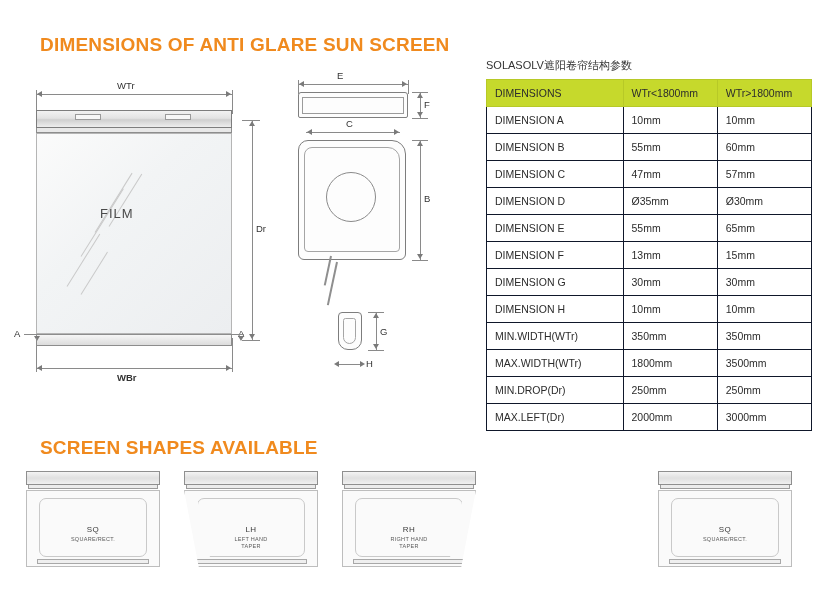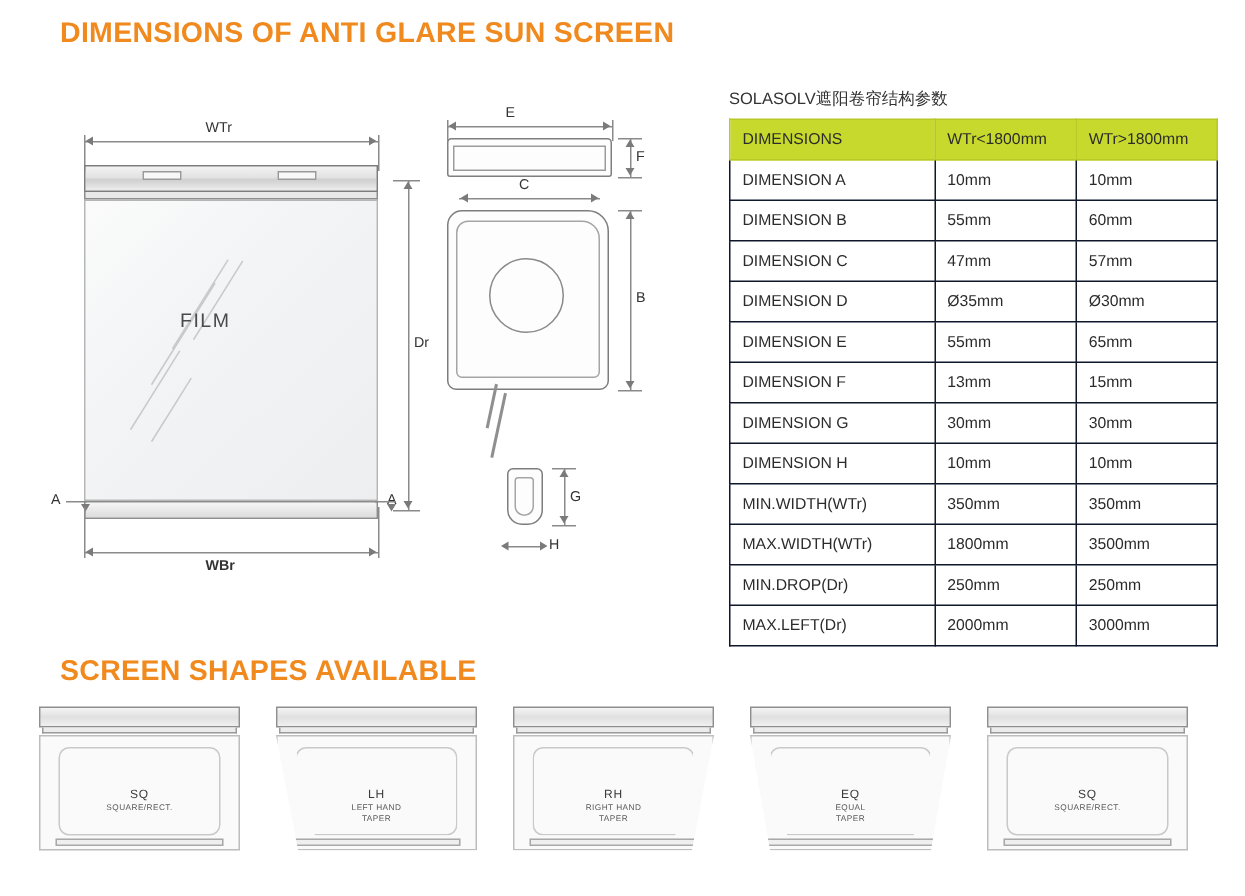--- a/index.html
+++ b/index.html
@@ -16,27 +16,27 @@
     overflow: hidden;
   }
   .heading {
     position: absolute;
     font-size: 19px;
     font-weight: bold;
     color: #f08a1e;
     letter-spacing: 0.2px;
     white-space: nowrap;
   }
-  #title-main { left: 40px; top: 12px; }
+  #title-main { left: 40px; top: 34px; }
   #title-shapes { left: 40px; top: 437px; }
 
   
   #blind-drawing {
     position: absolute;
-    left: 34px;
+    left: 14px;
     top: 80px;
     width: 250px;
     height: 315px;
   }
   .lbl {
     position: absolute;
     font-size: 9.5px;
     color: #333;
     white-space: nowrap;
   }
@@ -572,33 +572,20 @@
       <div class="shape-body">
         <div class="shape-inner"></div>
         <div class="shape-code">RH</div>
         <div class="shape-sub">
           <div>RIGHT HAND</div>
           <div>TAPER</div>
         </div>
         <div class="shape-bottom-bar"></div>
       </div>
     </div>
-    <div class="shape-card taper-eq" style="left: 474px; top: 0px;">
-      <div class="shape-head"></div>
-      <div class="shape-head-line"></div>
-      <div class="shape-body">
-        <div class="shape-inner"></div>
-        <div class="shape-code">EQ</div>
-        <div class="shape-sub">
-          <div>EQUAL</div>
-          <div>TAPER</div>
-        </div>
-        <div class="shape-bottom-bar"></div>
-      </div>
-    </div>
     <div class="shape-card " style="left: 632px; top: 0px;">
       <div class="shape-head"></div>
       <div class="shape-head-line"></div>
       <div class="shape-body">
         <div class="shape-inner"></div>
         <div class="shape-code">SQ</div>
         <div class="shape-sub">SQUARE/RECT.</div>
         <div class="shape-bottom-bar"></div>
       </div>
     </div>

